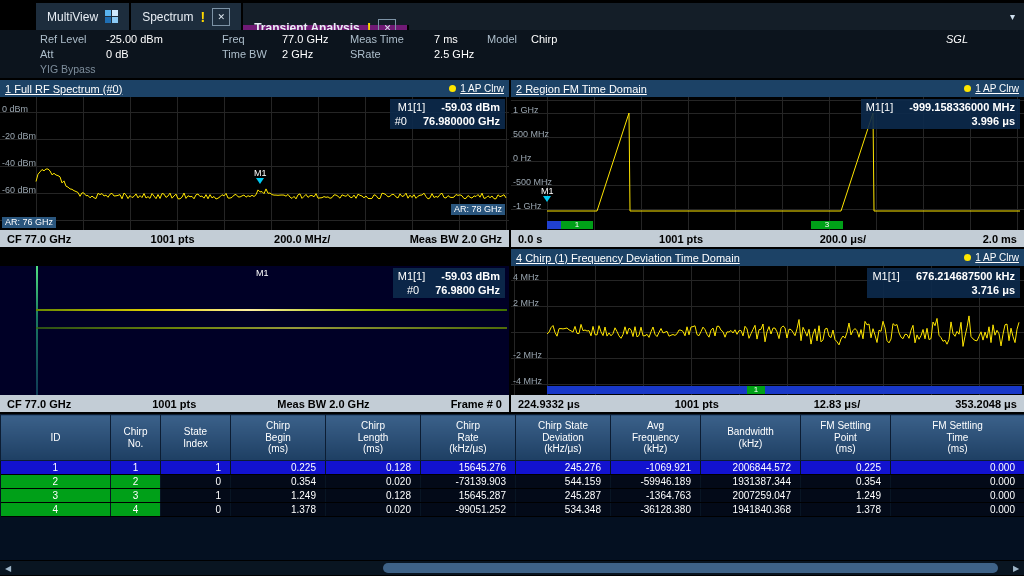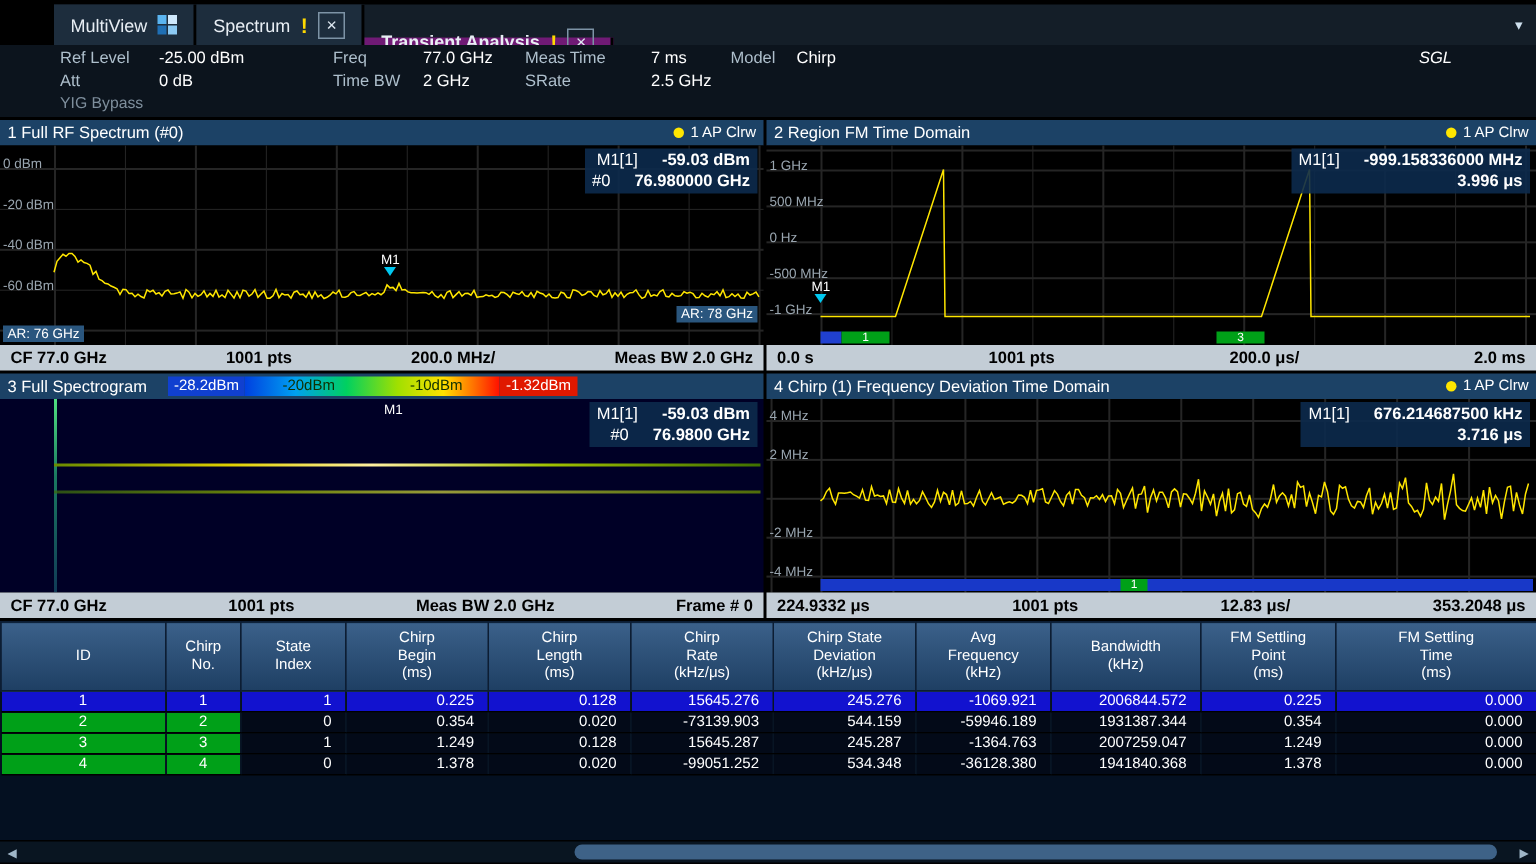--- a/index.html
+++ b/index.html
@@ -24,21 +24,21 @@
   
   .chanbar{position:absolute;left:0;top:30px;width:1024px;height:48px;background:#0c141d;font-size:11px;}
   .ci{position:absolute;white-space:nowrap;display:flex;}
   .ci .l{color:#aebfcc;display:inline-block;}
   .ci .v{color:#fff;}
   .w66{width:66px}.w60{width:60px}.w84{width:84px}.w44{width:44px}
   .sgl{position:absolute;right:56px;top:3px;color:#fff;font-style:italic;}
   .yig{position:absolute;left:40px;top:33px;color:#7e8e9c;font-size:10.5px;}
 
   
-  .panel{position:absolute;background:#000;}
+  .panel{position:absolute;background:#000;text-decoration:underline;}
   .phead{height:17px;background:#1c4266;display:flex;align-items:center;padding:0 5px;font-size:11px;gap:6px;}
   .ptitle{color:#fff;white-space:nowrap;}
   .pbadge{margin-left:auto;display:flex;align-items:center;gap:4px;font-size:10px;color:#fff;white-space:nowrap;}
   .tdot{width:7px;height:7px;border-radius:50%;background:#ffe600;display:inline-block;}
   .pplot{position:absolute;left:0;top:17px;right:0;bottom:17px;background:#000;overflow:hidden;}
   .pplot svg{position:absolute;left:0;top:0;}
   .pfoot{position:absolute;left:0;right:0;bottom:0;height:17px;background:#c3cdd6;color:#000;
          font-size:11px;font-weight:bold;display:flex;align-items:center;
          justify-content:space-between;padding:0 7px;}
   .g1{background-image:repeating-linear-gradient(90deg,#252525 0 1px,transparent 1px 47px),
@@ -244,31 +244,20 @@
     </div>
     <div class="pfoot">
       <span>0.0 s</span>
         <span>1001 pts</span>
         <span>200.0 μs/</span>
         <span>2.0 ms</span>
     </div>
   </div>
 
   <div class="panel" id="panel3" style="left:0;top:249px;width:509px;height:163px">
-    <div class="phead">
-      <span class="ptitle">3 Full Spectrogram</span>
-      <span class="scalewrap">
-        <span class="scale-min">-28.2dBm</span>
-        <span class="scale-grad">
-          <span>-20dBm</span>
-          <span>-10dBm</span>
-        </span>
-        <span class="scale-max">-1.32dBm</span>
-      </span>
-    </div>
     <div class="pplot spectro">
       <div class="spec-vline"></div>
       <div class="spec-line1"></div>
       <div class="spec-line2"></div>
       <span class="spec-m1">M1</span>
       <div class="mreadout">
         <div class="mrow">
             <span>M1[1]</span>
             <span class="mv">-59.03 dBm</span>
           </div>

